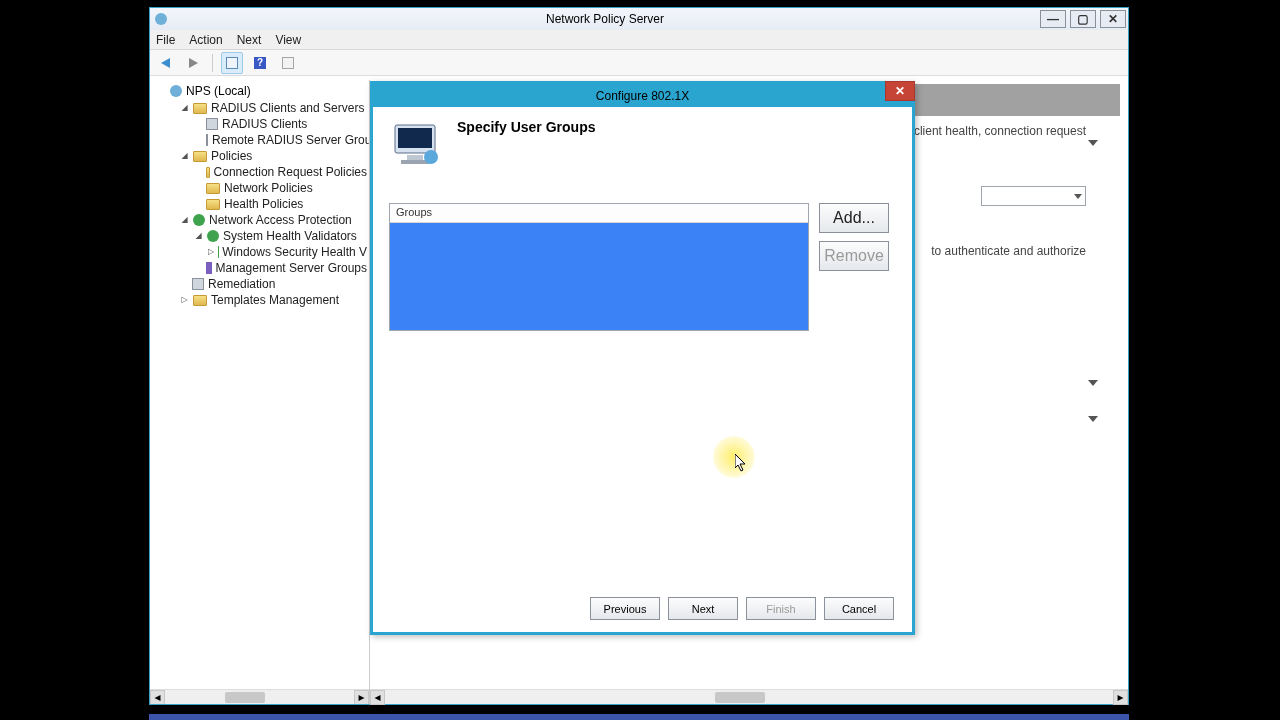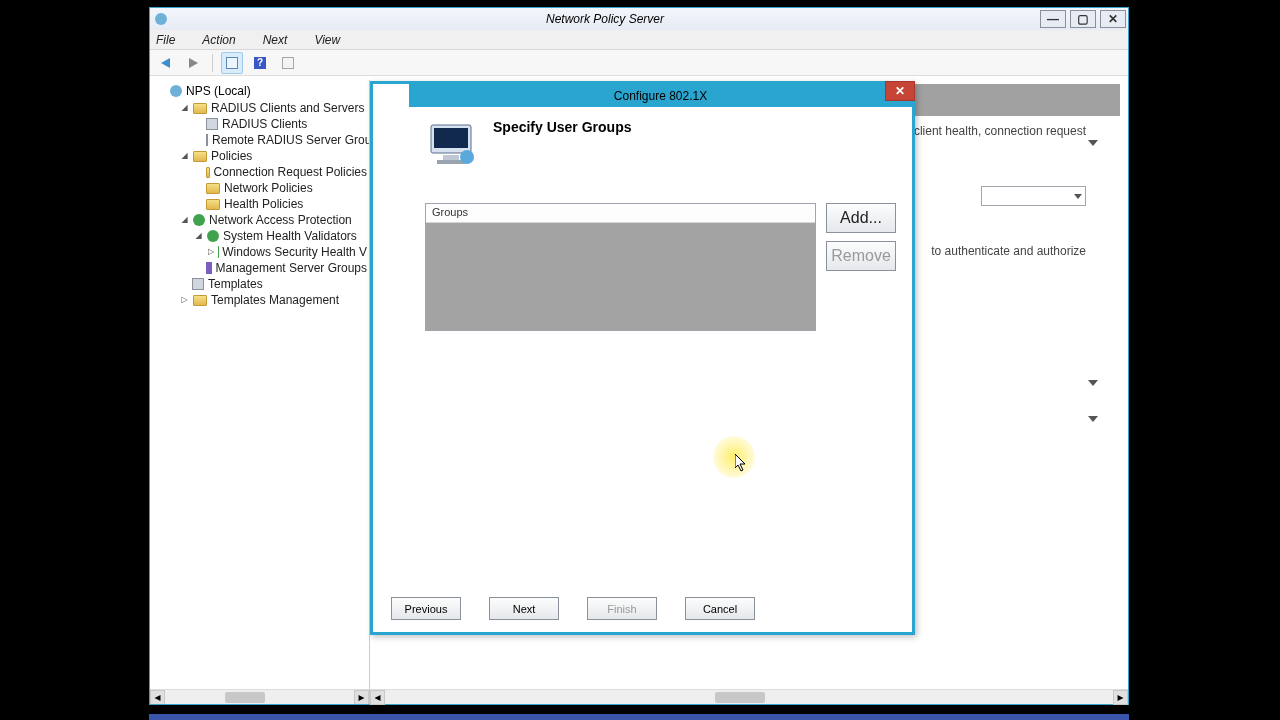--- a/index.html
+++ b/index.html
@@ -1,25 +1,25 @@
 <!DOCTYPE html>
 <html><head>
 <meta charset="utf-8">
 <style>
   * { box-sizing: border-box; margin: 0; padding: 0; font-family: "Segoe UI", Tahoma, sans-serif; font-size: 12px; }
   body { background: #000; width: 1280px; height: 720px; overflow: hidden; }
   .desktop { position: absolute; left: 149px; top: 7px; width: 980px; height: 698px; background: #fff; border: 1px solid #3aa2c7; }
   
   .titlebar-main { height: 22px; background: linear-gradient(#f3f6fb, #e6ebf4); display: flex; align-items: center; padding: 0 2px; }
   .titlebar-main .icon-slot { width: 18px; display: flex; justify-content: center; }
-  .titlebar-main .title { flex: 1; text-align: center; font-size: 12px; color: #000; font-style: italic; }
+  .titlebar-main .title { flex: 1; text-align: center; font-size: 12px; color: #000; }
   .winbtns { display: flex; gap: 4px; }
   .winbtn { width: 26px; height: 18px; border: 1px solid #8a8f99; background: #e7ecf4; display: flex; align-items: center; justify-content: center; font-weight: bold; color: #333; cursor: default; }
   
-  .menubar { height: 20px; background: #f0f0f0; border-bottom: 1px solid #d8d8d8; display: flex; align-items: center; padding: 0 6px; gap: 27px; color: #222; font-style: italic; }
+  .menubar { height: 20px; background: #f0f0f0; border-bottom: 1px solid #d8d8d8; display: flex; align-items: center; padding: 0 6px; gap: 14px; color: #222; }
   
   .toolbar { height: 26px; background: #f7f7f7; border-bottom: 1px solid #ddd; display: flex; align-items: center; padding: 0 4px; gap: 6px; }
   .tbtn { width: 22px; height: 22px; display: flex; align-items: center; justify-content: center; border: 1px solid transparent; }
   .tbtn.pressed { border: 1px solid #9fcbe8; background: #d8ecfc; border-radius: 2px; }
   .arrow-l { width: 0; height: 0; border-top: 5px solid transparent; border-bottom: 5px solid transparent; border-right: 9px solid #3b8fd1; }
   .arrow-r { width: 0; height: 0; border-top: 5px solid transparent; border-bottom: 5px solid transparent; border-left: 9px solid #888; }
   
   .panes { position: absolute; top: 72px; bottom: 0; left: 0; right: 0; display: flex; }
   .tree-pane { width: 220px; border-right: 1px solid #ccc; background: #fff; overflow: hidden; position: relative; }
   .tree-pane-inner { padding: 4px 2px 4px 20px; }
@@ -35,38 +35,38 @@
   .scrollbar-h .sb-btn { width: 15px; height: 15px; background: #e0e0e0; border: 1px solid #c8c8c8; display: flex; align-items: center; justify-content: center; }
   .scrollbar-h .sb-thumb { height: 11px; background: #c8c8c8; margin: 0 2px; border-radius: 2px; }
   .main-pane { flex: 1; background: #fff; position: relative; }
   .main-header { margin: 4px 8px 0 8px; background: #a1a1a1; height: 32px; }
   .main-text1 { margin: 8px 12px; color: #444; }
   .select-box { margin: 8px 12px; width: 105px; height: 20px; border: 1px solid #a0a6ad; background: #fff; display: flex; align-items: center; justify-content: flex-end; padding: 0 3px; }
   .select-box .dd { width: 0; height: 0; border-left: 4px solid transparent; border-right: 4px solid transparent; border-top: 5px solid #555; }
   .main-text2 { margin: 30px 12px 4px 12px; color: #444; }
   .collapse-arrow { width: 0; height: 0; border-left: 5px solid transparent; border-right: 5px solid transparent; border-top: 6px solid #555; position: absolute; right: 30px; }
   
-  .dialog { position: absolute; left: 370px; top: 81px; width: 545px; height: 554px; background: #fff; border: 3px solid #2aa5cf; box-shadow: 2px 2px 6px rgba(0,0,0,0.25); padding-left: 36px; }
+  .dialog { position: absolute; left: 370px; top: 81px; width: 545px; height: 554px; background: #fff; border: 3px solid #2aa5cf; box-shadow: 2px 2px 6px rgba(0,0,0,0.25); }
   .dialog-title { height: 23px; background: #2aa5cf; display: flex; align-items: center; }
   .dialog-title-text { flex: 1; text-align: center; color: #000; font-size: 12px; }
   .dialog-close { position: absolute; right: -3px; top: -3px; width: 30px; height: 20px; background: #c64436; color: #fff; display: flex; align-items: center; justify-content: center; font-weight: bold; border: 1px solid #a9362c; }
   .dialog-body { padding: 12px 16px 0 16px; }
   .dlg-head { display: flex; gap: 12px; }
   .dlg-icon { width: 56px; height: 56px; flex-shrink: 0; }
   .dlg-h1 { font-size: 14px; font-weight: bold; color: #000; margin-bottom: 6px; }
   .dlg-desc { font-size: 11px; color: #5068b0; line-height: 1.3; }
   .dlg-instr { margin-top: 22px; font-size: 11px; color: #5068b0; }
   .group-row { display: flex; gap: 10px; margin-top: 28px; }
-  .group-list { width: 420px; height: 128px; border: 1px solid #a0a6ad; background: #a3a3a3; }
+  .group-list { width: 420px; height: 128px; border: 1px solid #a0a6ad; background: #3b82f6; }
   .group-list-head { height: 19px; border-bottom: 1px solid #d6d6d6; padding: 2px 6px; background: #fdfdfd; font-size: 11px; color: #333; }
   .group-list-item { padding: 2px 6px; font-size: 11px; color: #333; }
   .group-btns { display: flex; flex-direction: column; gap: 8px; }
   .btn { width: 70px; height: 30px; border: 1px solid #8a919b; background: linear-gradient(#fcfcfc,#e5e8ec); font-size: 16px; color: #222; display: flex; align-items: center; justify-content: center; cursor: default; }
   .btn.disabled { color: #9a9a9a; }
-  .dialog-foot { position: absolute; bottom: 12px; left: 0; right: 0; display: flex; gap: 28px; padding: 0 18px; }
+  .dialog-foot { position: absolute; bottom: 12px; left: 0; right: 0; display: flex; justify-content: flex-end; gap: 8px; padding: 0 18px; }
   .foot-btn { width: 70px; height: 23px; border: 1px solid #8a919b; background: linear-gradient(#fcfcfc,#e5e8ec); font-size: 11px; display: flex; align-items: center; justify-content: center; }
   .foot-btn.disabled { color: #9a9a9a; }
   
   .cursor-spot { position: absolute; width: 42px; height: 42px; border-radius: 50%; background: radial-gradient(circle, rgba(255,235,80,0.85) 0%, rgba(255,235,80,0.25) 65%, rgba(255,235,80,0) 80%); }
   .cursor-ptr { position: absolute; width: 12px; height: 18px; }
   .taskbar-stub { position: absolute; left: 149px; bottom: 0; width: 980px; height: 6px; background: #3a55aa; }
 </style>
 </head>
 <body>
 
@@ -165,21 +165,21 @@
           <div class="shield-icon"></div>
           <span>Windows Security Health V</span>
         </div>
         <div class="tree-item" style="padding-left:36px">
           <div class="server-icon"></div>
           <span>Management Server Groups</span>
         </div>
 
         <div class="tree-item" style="padding-left:22px">
           <div class="leaf-icon"></div>
-          <span>Templates</span>
+          <span>Remediation</span>
         </div>
 
         <div class="tree-item" style="padding-left:10px">
           <span class="toggle">▷</span>
           <div class="folder-icon"></div>
           <span>Templates Management</span>
         </div>
       </div>
       <div class="scrollbar-h">
         <div class="sb-btn">◂</div>

